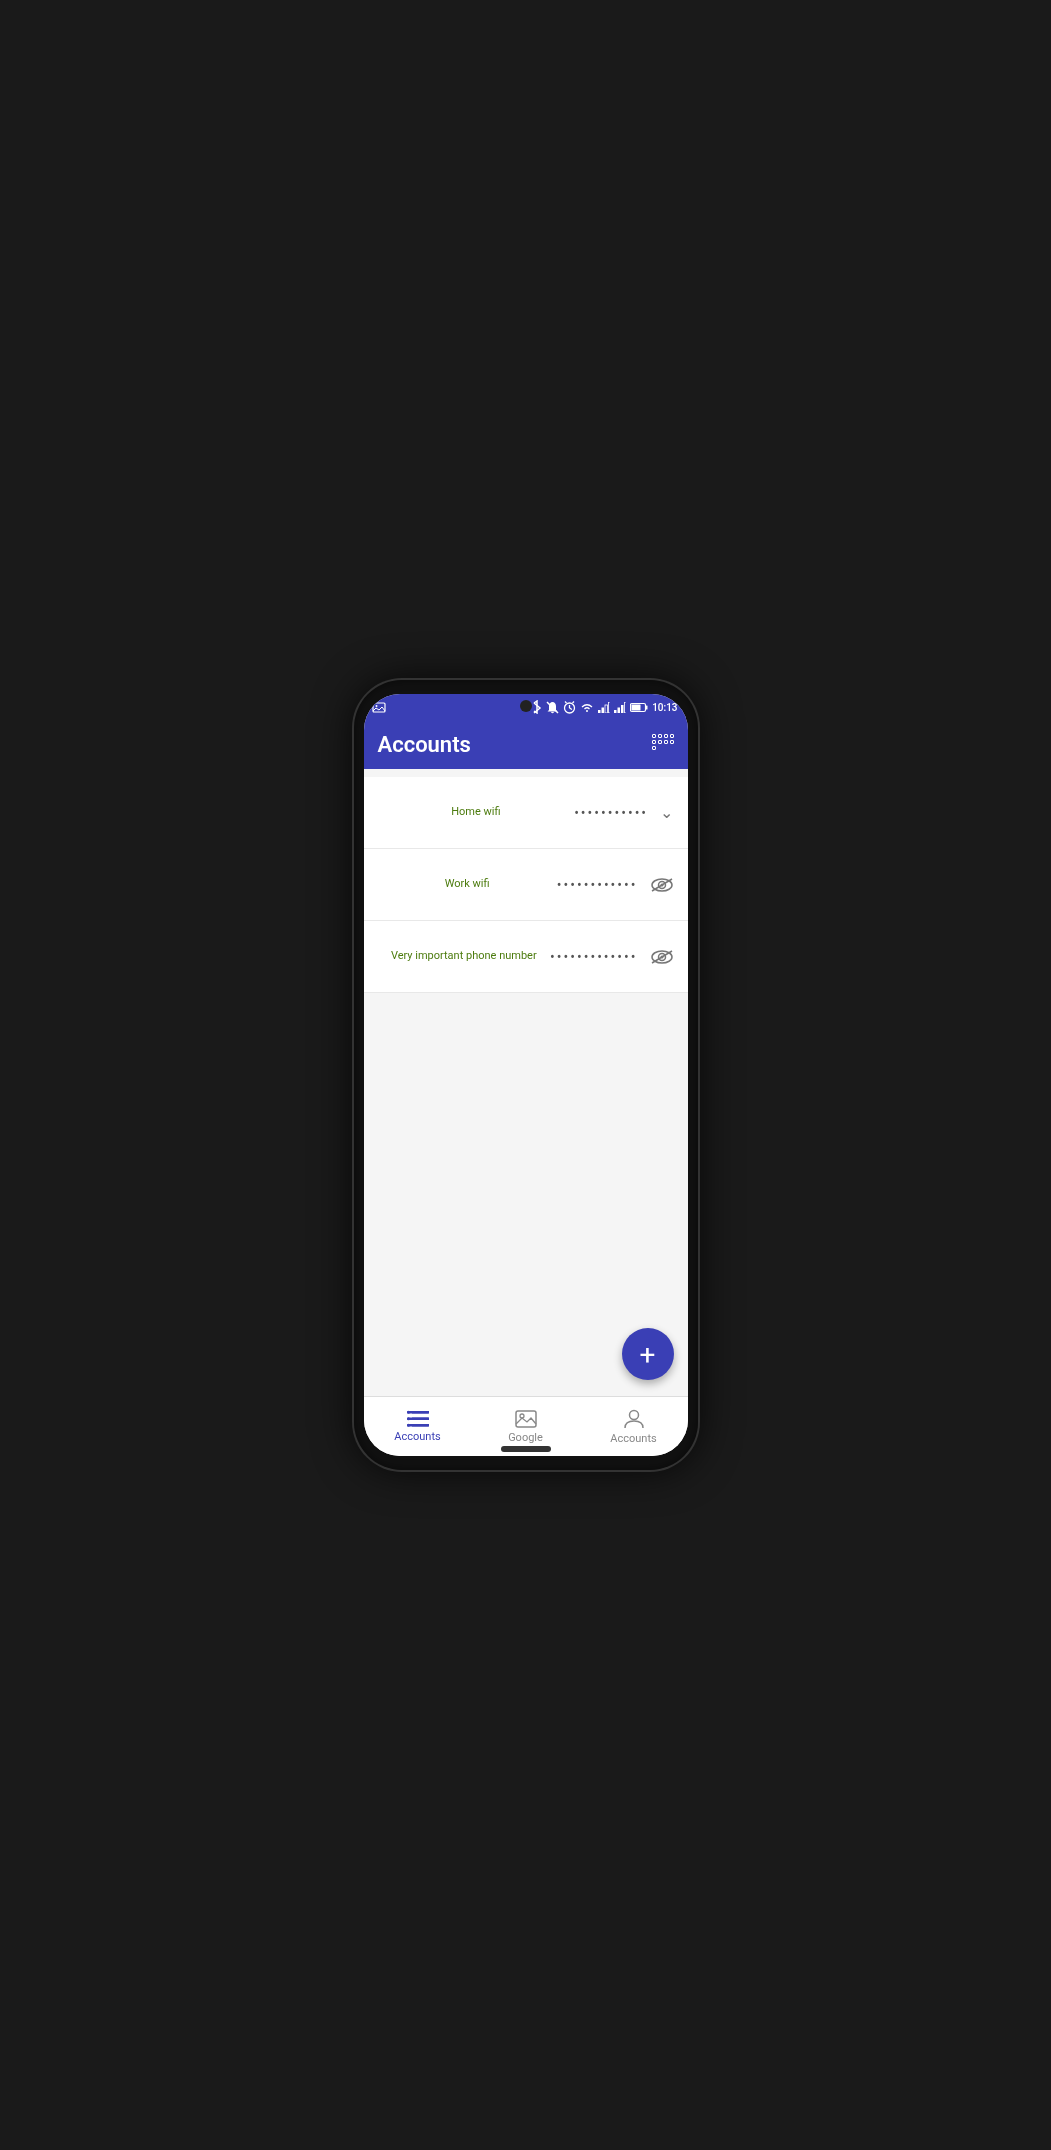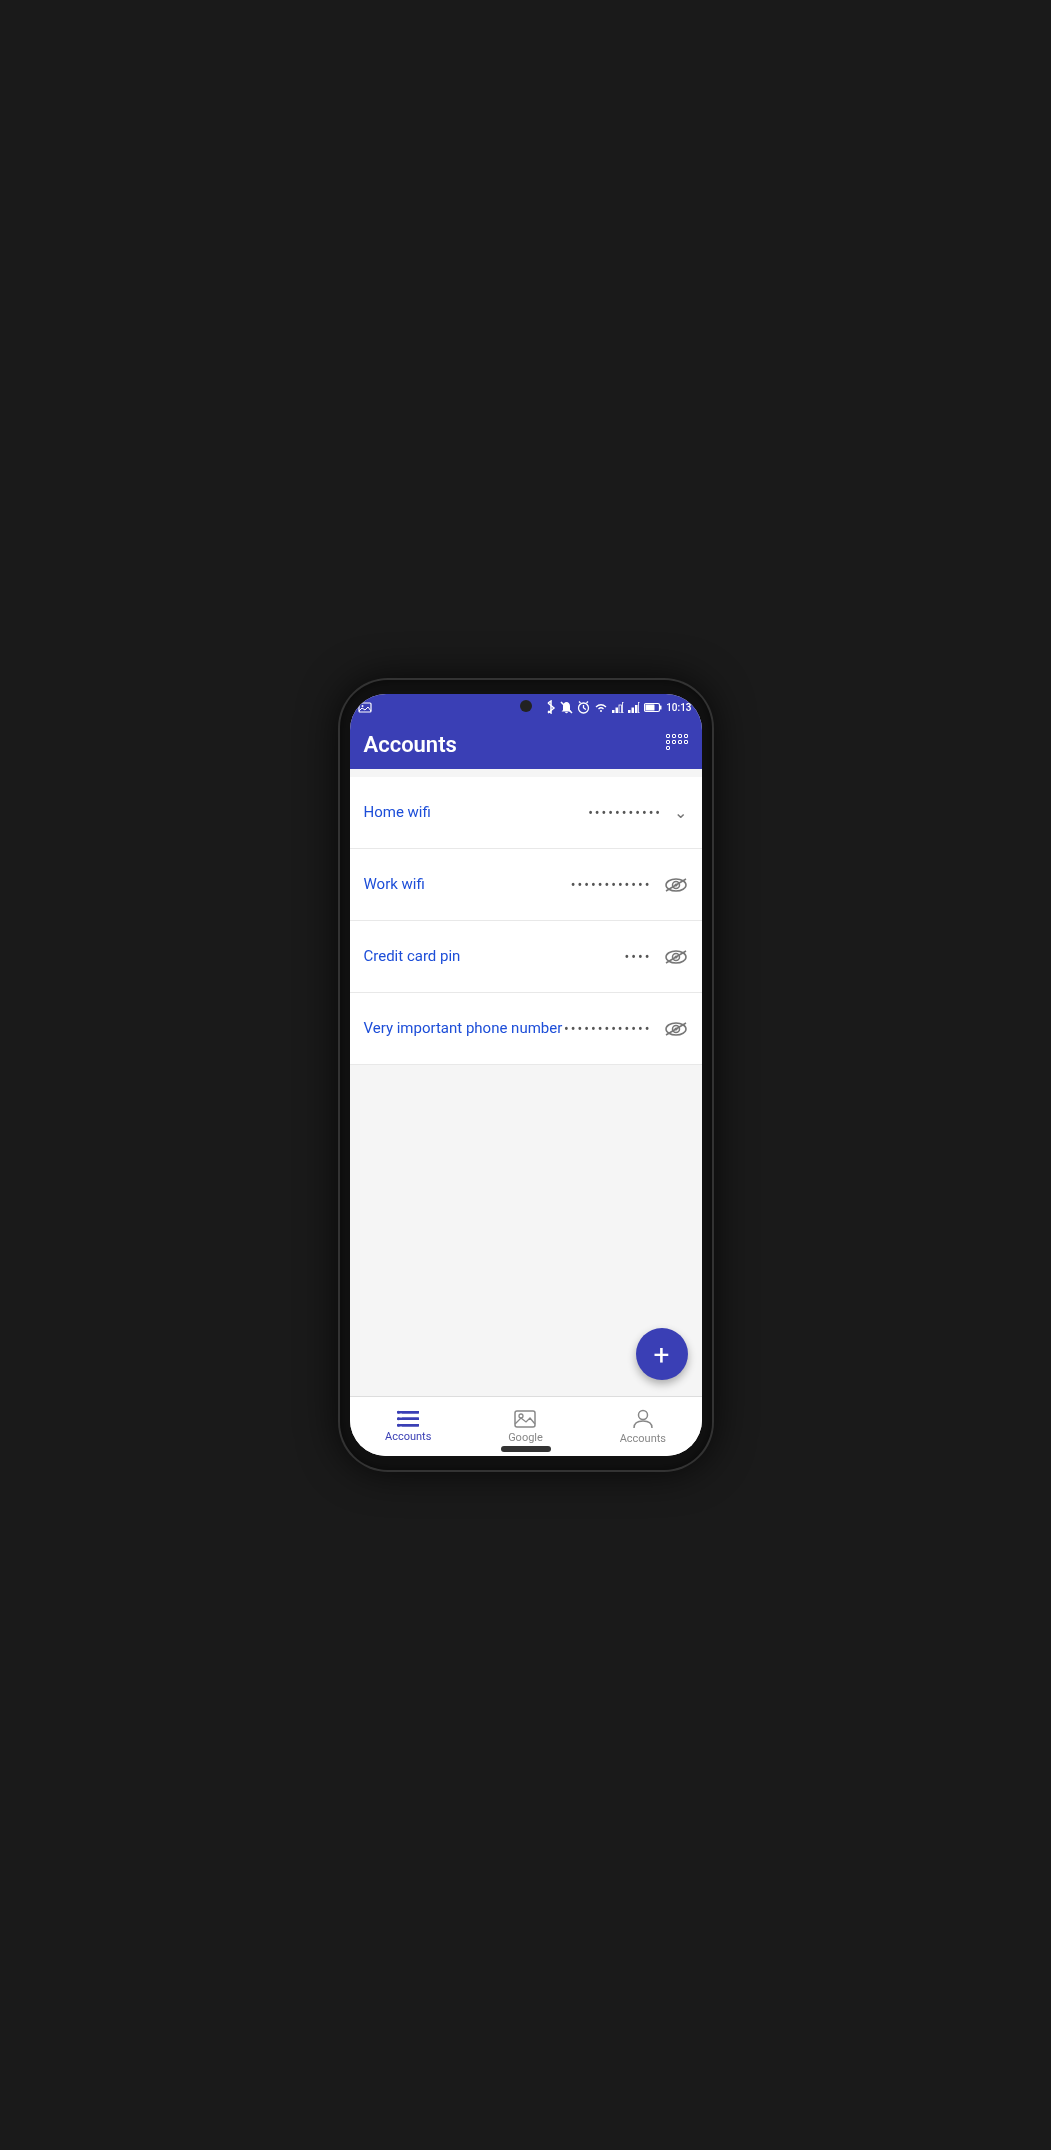--- a/index.html
+++ b/index.html
@@ -6,21 +6,21 @@
     body {
       background: #1a1a1a;
       display: flex;
       justify-content: center;
       align-items: center;
       min-height: 100vh;
       font-family: 'Roboto', Arial, sans-serif;
     }
 
     .phone-shell {
-      width: 372px;
+      width: 344px;
       height: 790px;
       background: #111;
       border-radius: 48px;
       padding: 14px 10px;
       box-shadow: 0 0 0 2px #333, 0 0 40px rgba(0,0,0,0.8), inset 0 0 10px rgba(0,0,0,0.5);
       position: relative;
       display: flex;
       flex-direction: column;
     }
 
@@ -126,23 +126,24 @@
       border-bottom: 1px solid #e8e8e8;
       cursor: pointer;
     }
 
     .account-row:first-child {
       margin-top: 8px;
     }
 
     .account-name {
       flex: 1;
-      font-size: 15px;
-      color: #1d4ed8;
+      font-size: 11px;
+      color: #4d7c0f;
       line-height: 1.3;
+      text-align: center;
     }
 
     .account-dots {
       color: #555;
       font-size: 14px;
       letter-spacing: 2px;
       margin-right: 12px;
     }
 
     
@@ -300,32 +301,20 @@
 
       <div id="accounts-list">
           <div class="account-row">
             <span class="account-name">Home wifi</span>
             <span class="account-dots">•••••••••••</span>
             <span class="chevron-icon">⌄</span>
           </div>
           <div class="account-row">
             <span class="account-name">Work wifi</span>
             <span class="account-dots">••••••••••••</span>
-            <span>
-              <svg width="24" height="18" viewBox="0 0 24 18" style="display:block">
-      <ellipse cx="12" cy="9" rx="10" ry="6" fill="none" stroke="#777" stroke-width="1.5"></ellipse>
-      <circle cx="12" cy="9" r="3.5" fill="none" stroke="#777" stroke-width="1.5"></circle>
-      <circle cx="12" cy="9" r="1.5" fill="#777"></circle>
-      <path d="M2,15 L22,3" fill="none" stroke="#777" stroke-width="1.5"></path>
-    </svg>
-            </span>
-          </div>
-          <div class="account-row">
-            <span class="account-name">Credit card pin</span>
-            <span class="account-dots">••••</span>
             <span>
               <svg width="24" height="18" viewBox="0 0 24 18" style="display:block">
       <ellipse cx="12" cy="9" rx="10" ry="6" fill="none" stroke="#777" stroke-width="1.5"></ellipse>
       <circle cx="12" cy="9" r="3.5" fill="none" stroke="#777" stroke-width="1.5"></circle>
       <circle cx="12" cy="9" r="1.5" fill="#777"></circle>
       <path d="M2,15 L22,3" fill="none" stroke="#777" stroke-width="1.5"></path>
     </svg>
             </span>
           </div>
           <div class="account-row">

